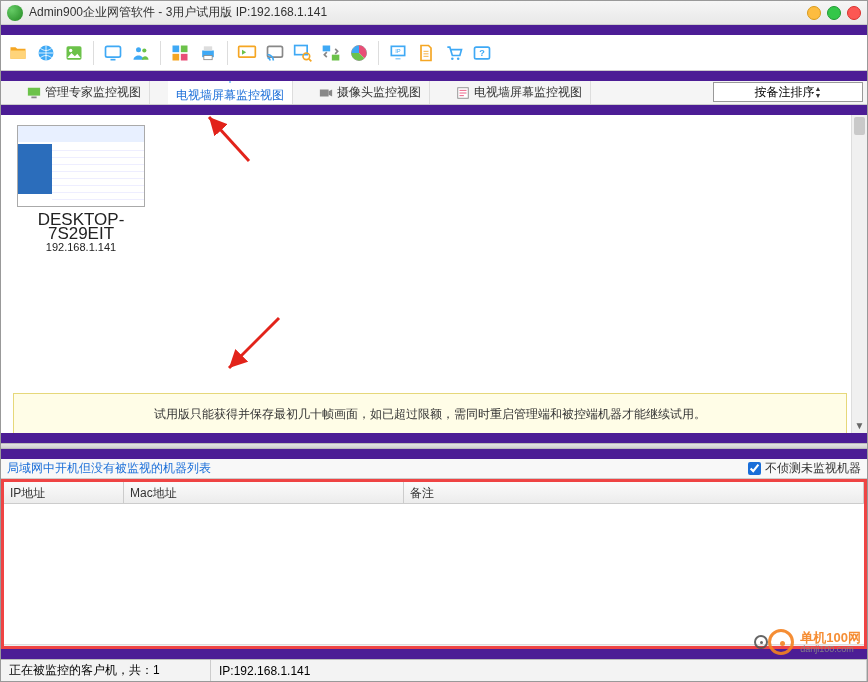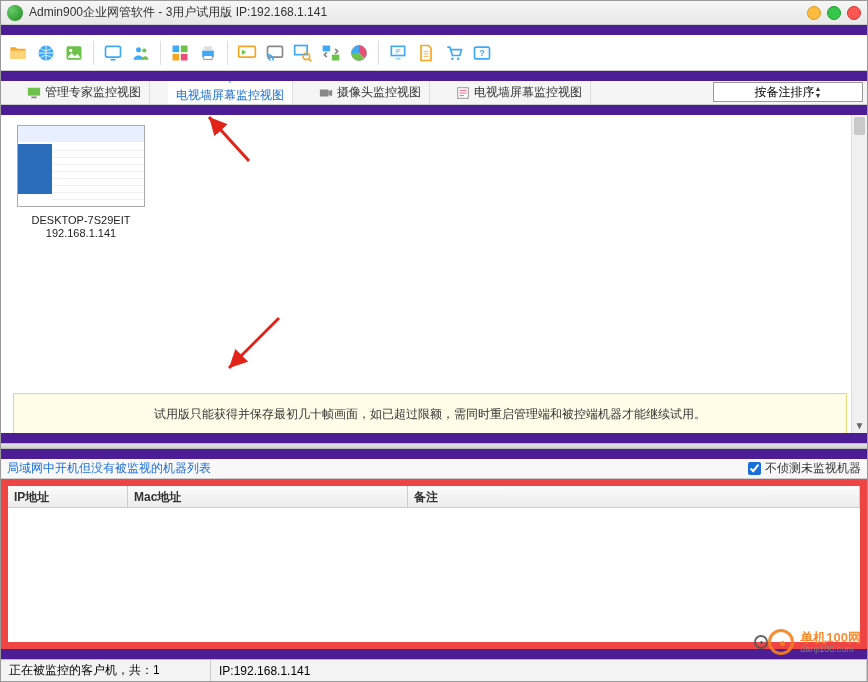--- a/index.html
+++ b/index.html
@@ -26,38 +26,38 @@
 .tab-spacer { flex: 1; }
 .sort-select { width: 150px; margin: 1px 4px; border: 1px solid #999; background: #fff; display: flex; align-items: center; padding: 0 4px; justify-content: center; height: 20px; }
 .sort-select .arrs { display:flex; flex-direction:column; font-size:7px; line-height:7px; color:#333;}
 
 .main-area { position: relative; flex: 1; background: #fff; display: flex; flex-direction: column; overflow: hidden; }
 .monitor-region { flex: 1; position: relative; background: #fff; padding: 10px; }
 .thumb { width: 128px; position: absolute; top: 10px; left: 16px; text-align: center; }
 .thumb .img { width: 128px; height: 82px; border: 1px solid #aaa; background: linear-gradient(#e8f0ff 0 20%, #fff 20% 100%); position: relative; overflow:hidden;}
 .thumb .img::before{content:"";position:absolute;left:0;top:18px;width:34px;height:50px;background:#2b6dbb;}
 .thumb .img::after{content:"";position:absolute;left:34px;top:18px;right:0;bottom:6px;background:repeating-linear-gradient(#fff 0 6px,#eef 6px 7px);}
-.thumb .name { margin-top: 6px; font-size: 11px; color: #222; line-height: 14px; }
+.thumb .name { margin-top: 6px; font-size: 17px; color: #222; line-height: 14px; }
 .thumb .ip { font-size: 11px; color: #222; }
 
 .notice { position: absolute; left: 12px; right: 20px; top: 278px; background: #fffde7; border: 1px solid #e6d87a; padding: 12px 10px; text-align: center; color: #333; }
 
 .vscroll { position: absolute; right: 0; top: 0; bottom: 0; width: 16px; background: #f0f0f0; border-left:1px solid #ddd; }
 .vscroll .sthumb { position:absolute; top:2px; left:2px; right:2px; height:18px; background:#c9c9c9; border-radius:2px;}
 .vscroll .sbot { position:absolute; bottom:2px; left:0; right:0; text-align:center; color:#666; font-size:10px;}
 
 .splitter { height: 6px; background: linear-gradient(#e4e4e4,#d0d0d0); border-top:1px solid #bbb; border-bottom:1px solid #bbb; cursor: row-resize; }
 
 .lower { height: 190px; display:flex; flex-direction:column; background:#fff; }
 .lower-head { height: 20px; display:flex; align-items:center; padding: 0 6px; border-bottom:1px solid #ccc; background:#f8f8f8;}
 .lower-head .lt { color:#1a6ed8; flex:1; }
 .lower-head label { display:flex; align-items:center; gap:4px; color:#333;padding-left:20px;}
 .lower-head input[type=checkbox]{ accent-color:#1a6ed8;}
 
-.table-wrap { flex:1; position:relative; overflow:hidden; border:7px solid #ef4444; margin:0;font-weight:bold; }
+.table-wrap { flex:1; position:relative; overflow:hidden; border:3px solid #ef4444; margin:0; }
 .thead { display:flex; height:22px; background:linear-gradient(#fbfbfb,#ececec); border-bottom:1px solid #ccc;}
 .thead .th { border-right:1px solid #ccc; padding:3px 6px; color:#333; }
 .th-ip{ width:120px;} .th-mac{ width:280px;} .th-note{ flex:1;}
 .tbody { flex:1; background:#fff; height:140px; }
 .hscroll { height:16px; background:#f0f0f0; border-top:1px solid #ddd; position:relative;}
 .hscroll::before{content:"◄";position:absolute;left:3px;top:1px;font-size:10px;color:#666;}
 .hscroll::after{content:"►";position:absolute;right:3px;top:1px;font-size:10px;color:#666;}
 
 .statusbar { height:22px; border-top:1px solid #bbb; background:#f3f3f3; display:flex; align-items:stretch;}
 .statusbar .cell { border-right:1px solid #ccc; padding:3px 8px; display:flex; align-items:center;}

